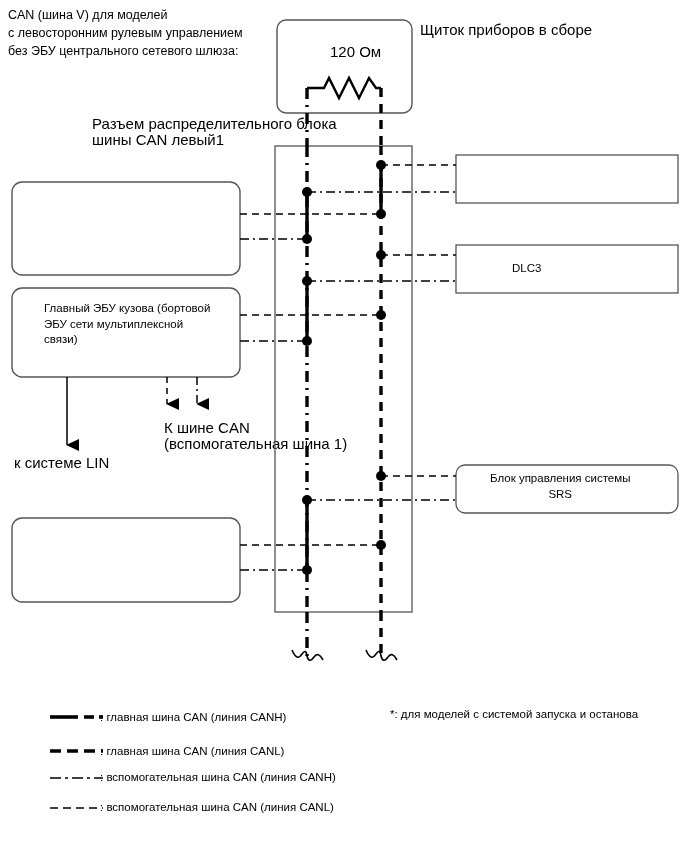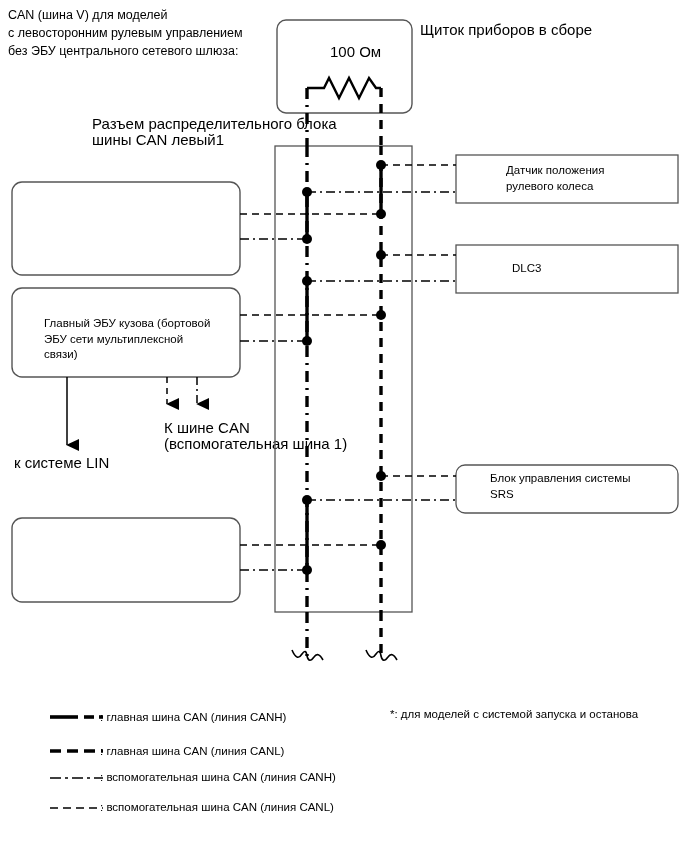--- a/index.html
+++ b/index.html
@@ -18,33 +18,31 @@
 
 <div id="stage">
 
   <div class="title">CAN (шина V) для моделей
 с левосторонним рулевым управлением
 без ЭБУ центрального сетевого шлюза:</div>
 
   <div class="txt" style="left:420px;top:22px;">Щиток приборов в сборе</div>
   <div class="txt" style="left:92px;top:116px;">Разъем распределительного блока
 шины CAN левый1</div>
-  <div class="txt" style="left:330px;top:44px;">100 Ом</div>
+  <div class="txt" style="left:330px;top:44px;">120 Ом</div>
   <div class="txt" style="left:124px;top:420px;margin-left:40px;">К шине CAN
 (вспомогательная шина 1)</div>
   <div class="txt" style="left:14px;top:455px;">к системе LIN</div>
 
-  <div class="boxlabel" style="left:44px;top:301px;margin-top:15px;">Главный ЭБУ кузова (бортовой
+  <div class="boxlabel" style="left:44px;top:301px;">Главный ЭБУ кузова (бортовой
 ЭБУ сети мультиплексной
 связи)</div>
 
-  <div class="boxlabel" style="left:506px;top:163px;">Датчик положения
-рулевого колеса</div>
   <div class="boxlabel" style="left:512px;top:261px;">DLC3</div>
-  <div class="boxlabel" style="left:490px;top:471px;">Блок управления системы
+  <div class="boxlabel" style="left:490px;top:471px;text-align:center;">Блок управления системы
 SRS</div>
 
   <div class="legend-txt" style="top:711px;">: главная шина CAN (линия CANH)</div>
   <div class="legend-txt" style="top:745px;">: главная шина CAN (линия CANL)</div>
   <div class="legend-txt" style="top:771px;">: вспомогательная шина CAN (линия CANH)</div>
   <div class="legend-txt" style="top:801px;text-align:right;">: вспомогательная шина CAN (линия CANL)</div>
 
   <div class="footnote">*: для моделей с системой запуска и останова</div>
 
   <svg id="wires" viewBox="0 0 688 852" xmlns="http://www.w3.org/2000/svg">

